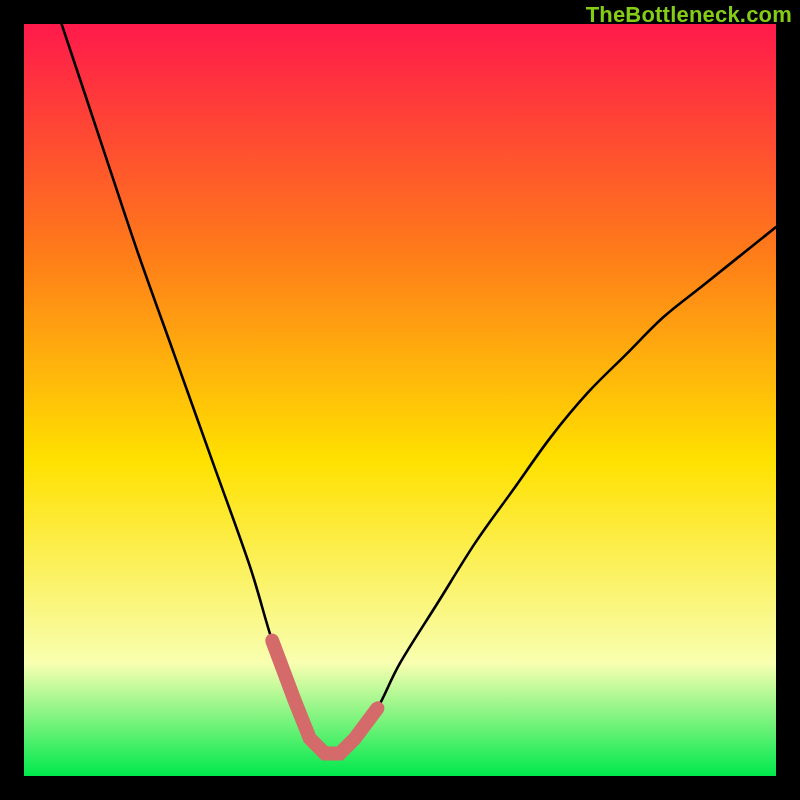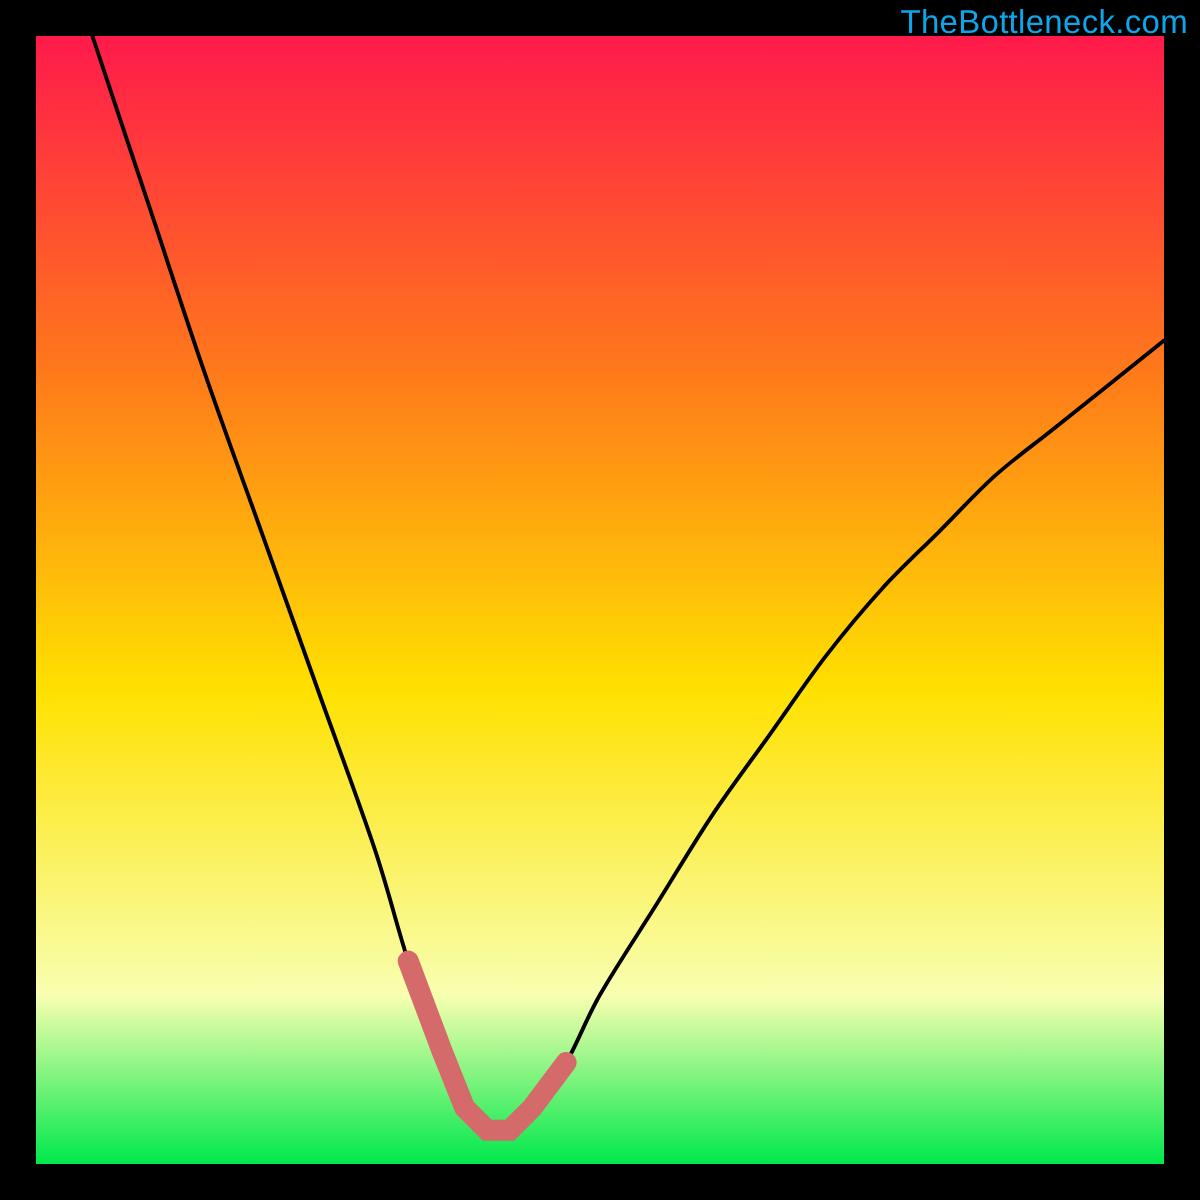--- a/index.html
+++ b/index.html
@@ -23,23 +23,23 @@
     position: absolute;
     left: 0;
     top: 0;
     width: 752px;
     height: 752px;
   }
   .watermark {
     position: absolute;
     top: 2px;
     right: 8px;
-    color: #0ea5e9;
+    color: #84cc16;
     font-size: 22px;
-    font-weight: 400;
+    font-weight: 700;
     letter-spacing: 0.2px;
     user-select: none;
   }
 </style>
 </head>
 <body>
 
 <div class="frame">
   <svg class="plot" viewBox="0 0 752 752" preserveAspectRatio="none">
     <defs>

